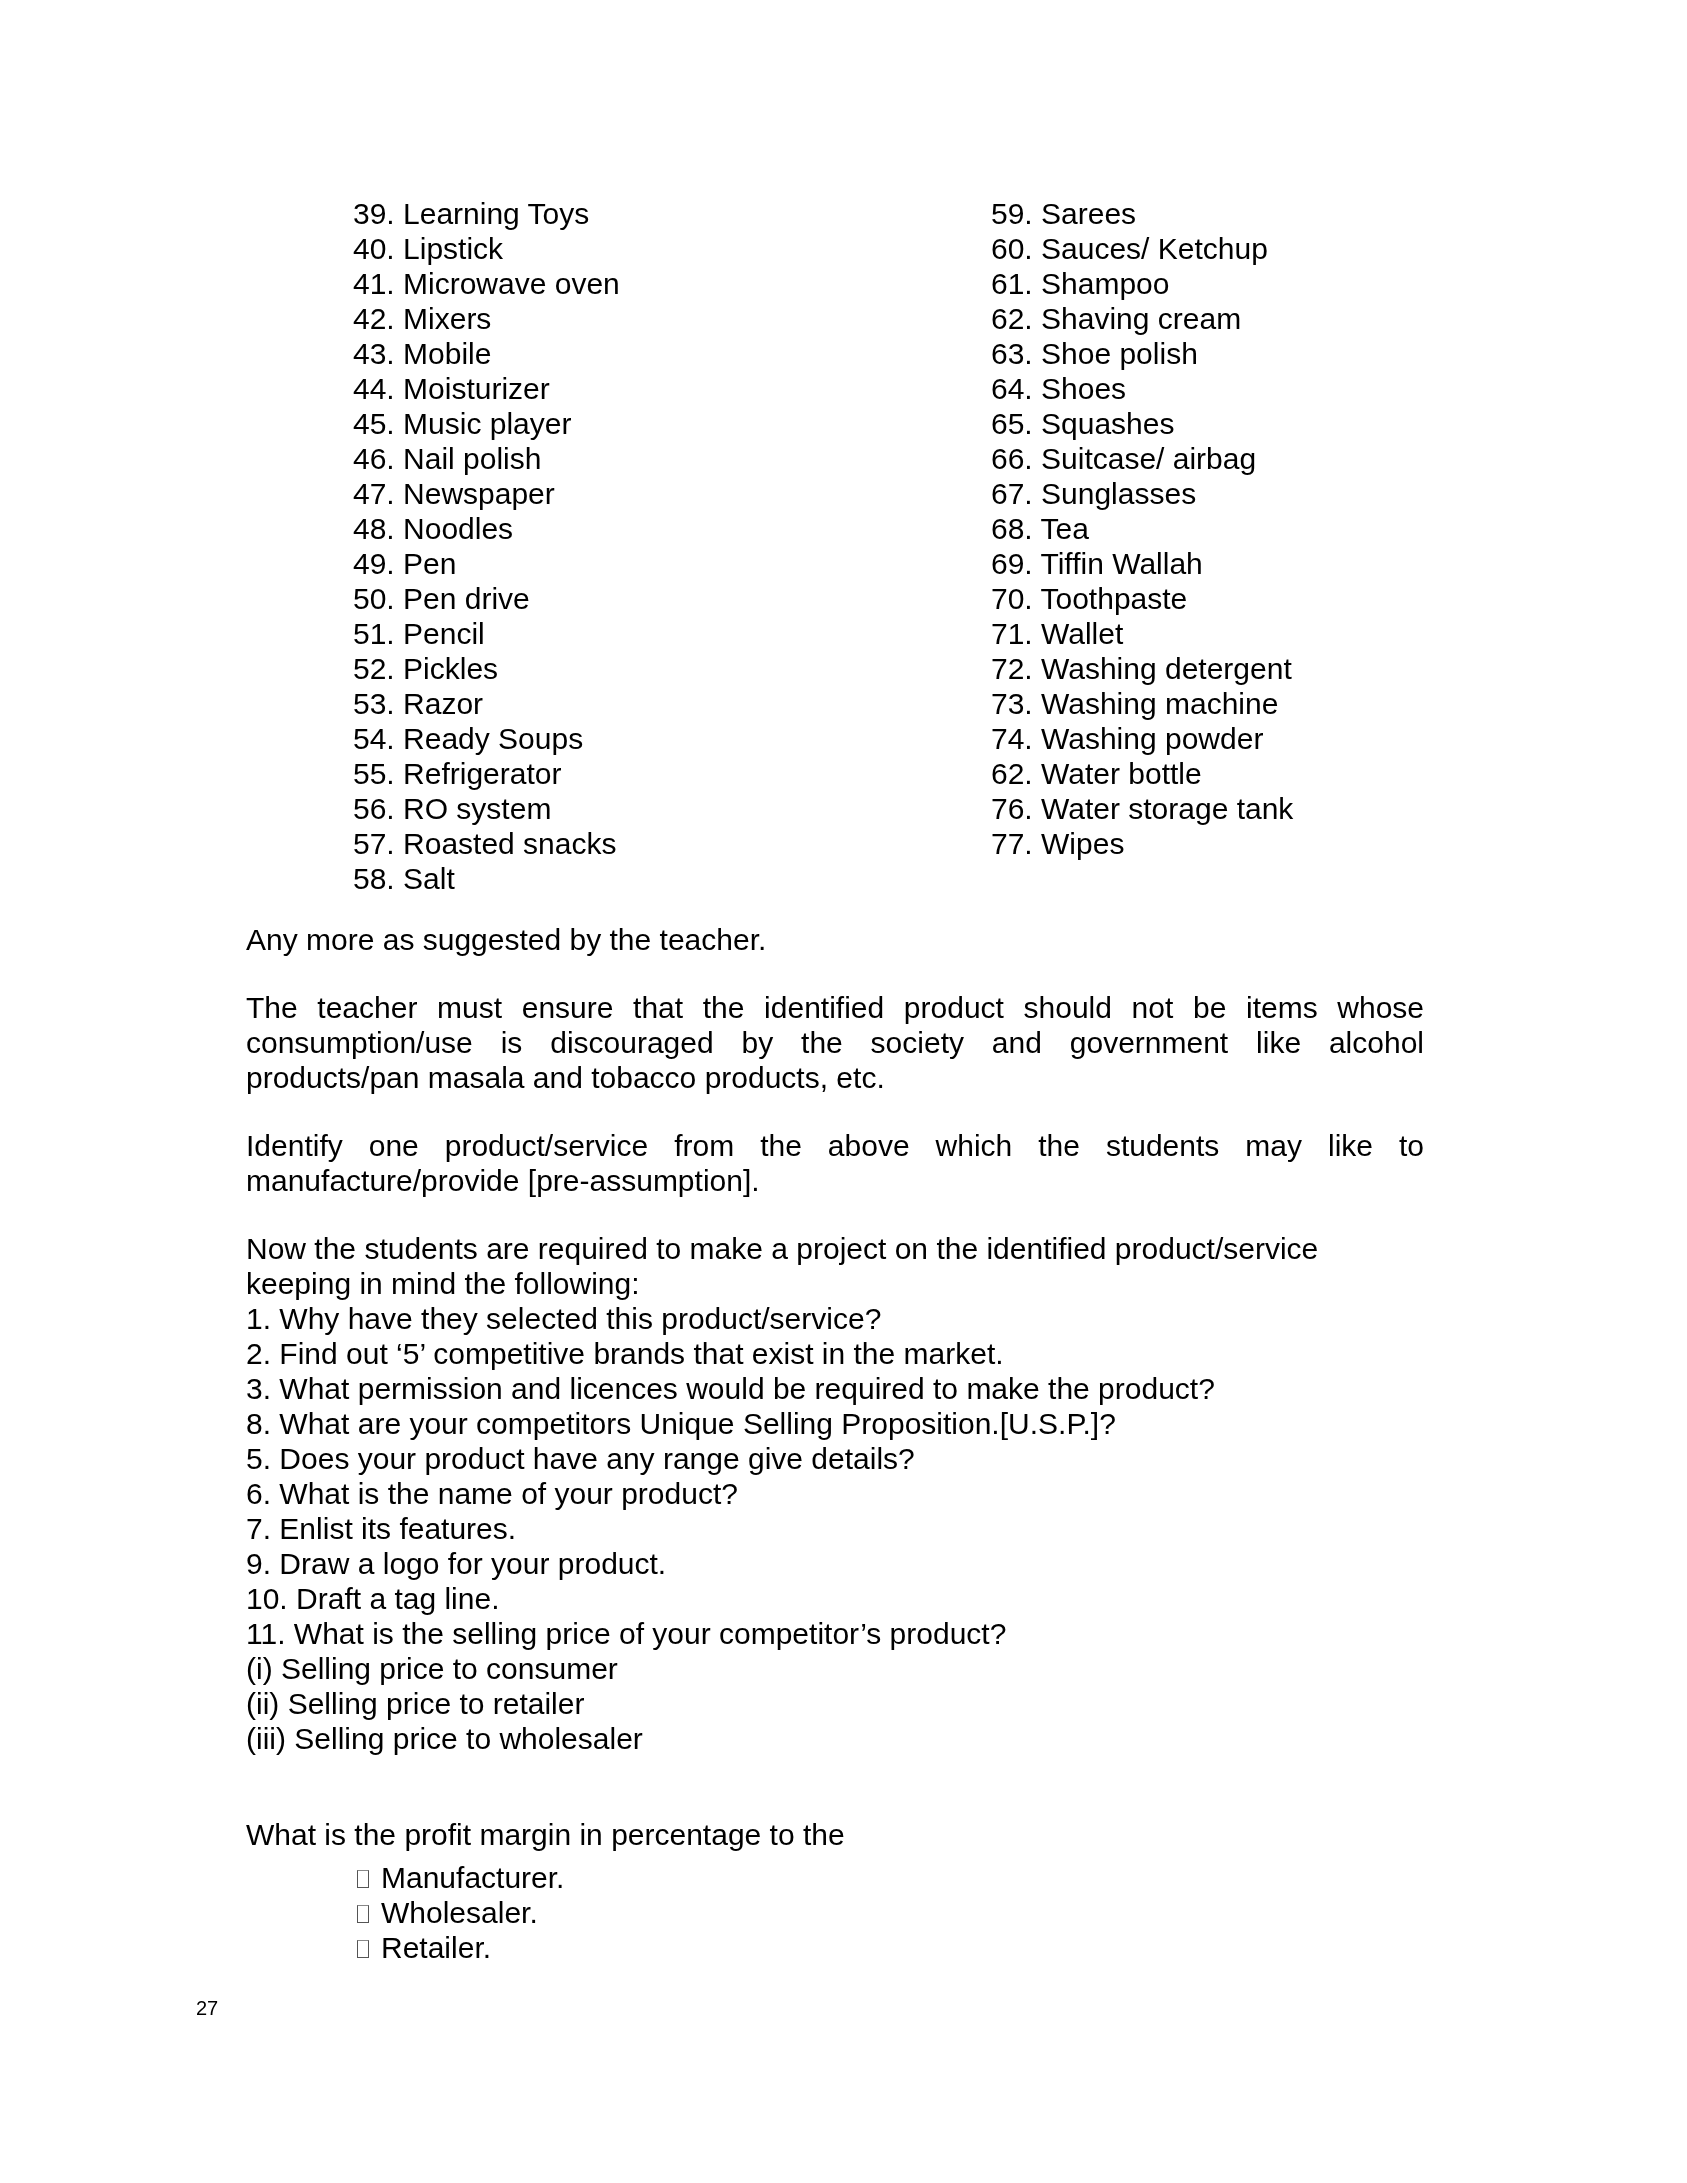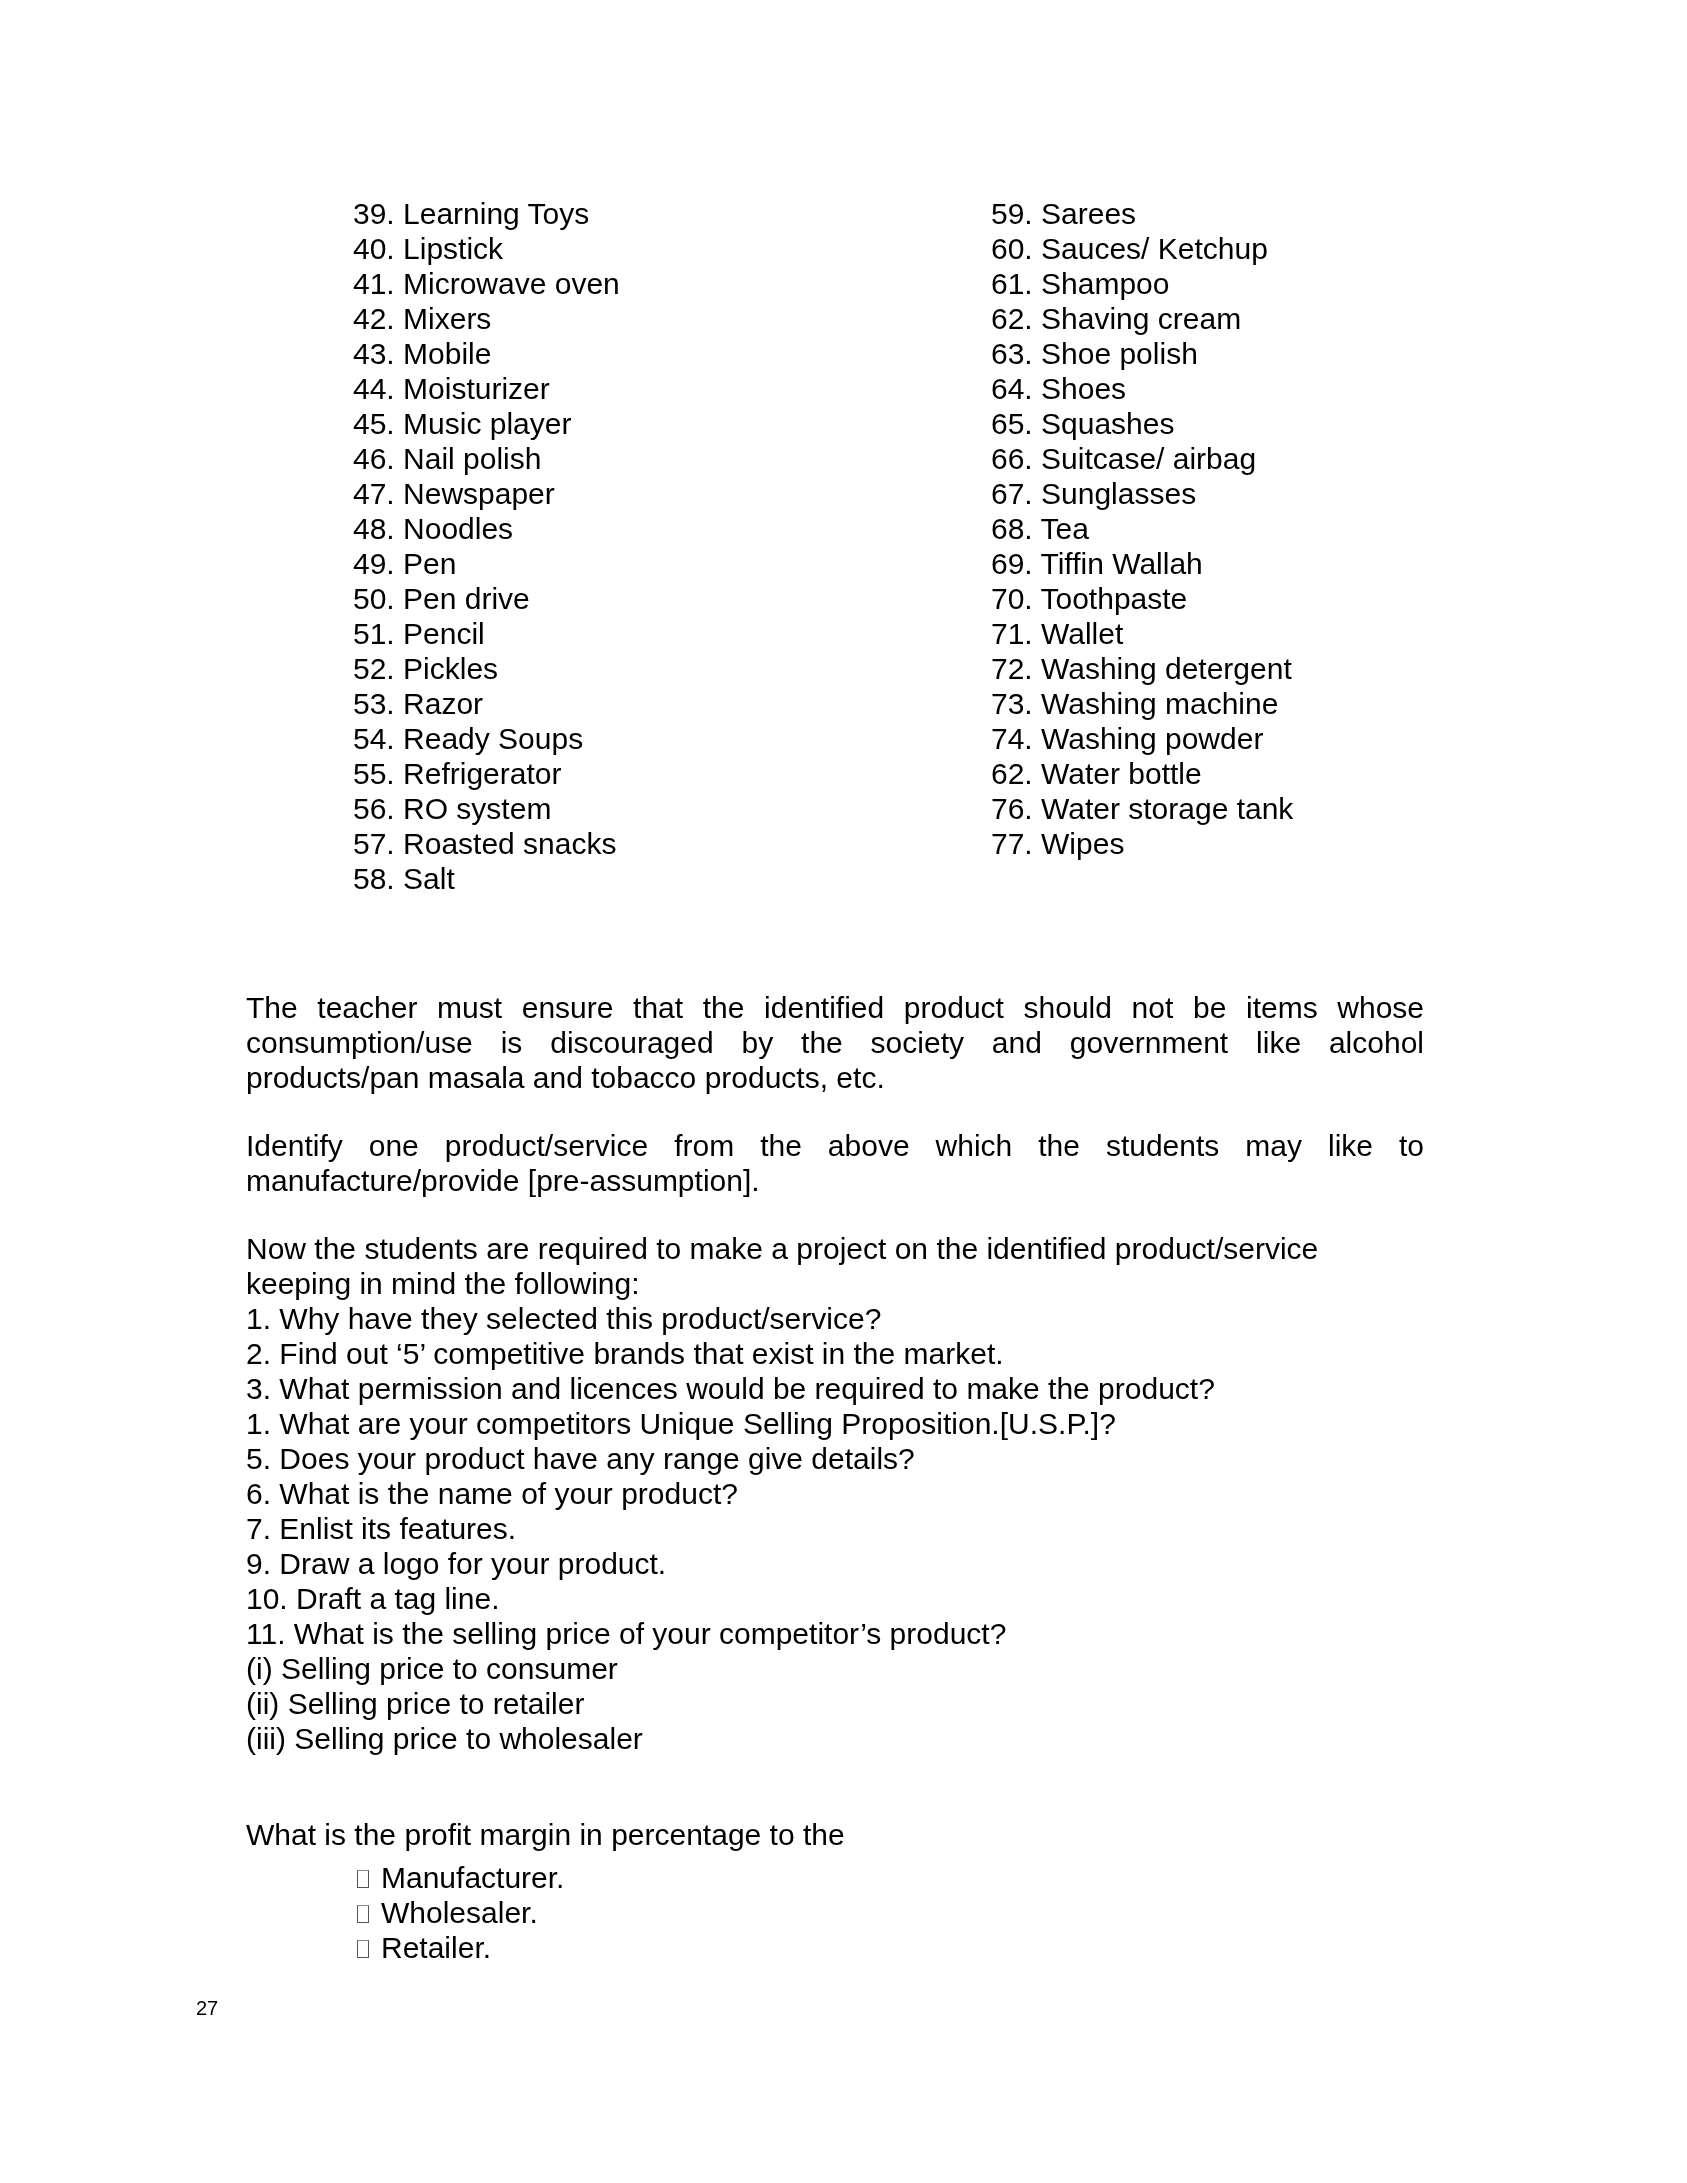--- a/index.html
+++ b/index.html
@@ -62,33 +62,34 @@
     <li>70. Toothpaste</li>
     <li>71. Wallet</li>
     <li>72. Washing detergent</li>
     <li>73. Washing machine</li>
     <li>74. Washing powder</li>
     <li>62. Water bottle</li>
     <li>76. Water storage tank</li>
     <li>77. Wipes</li>
   </ul>
 
+  <p class="block" style="top:922px;">Any more as suggested by the teacher.</p>
 
   <p class="block justify" style="top:1128px;">Identify one product/service from the above which the students may like to manufacture/provide [pre-assumption].</p>
 
   <p class="block justify" style="top:990px;">The teacher must ensure that the identified product should not be items whose consumption/use is discouraged by the society and government like alcohol products/pan masala and tobacco products, etc.</p>
 
   <div class="block" style="top:1231px;">
     <div>Now the students are required to make a project on the identified product/service</div>
     <div>keeping in mind the following:</div>
     <ol class="q-list">
       <li>1. Why have they selected this product/service?</li>
       <li>2. Find out ‘5’ competitive brands that exist in the market.</li>
       <li>3. What permission and licences would be required to make the product?</li>
-      <li>1. What are your competitors Unique Selling Proposition.[U.S.P.]?</li>
+      <li>8. What are your competitors Unique Selling Proposition.[U.S.P.]?</li>
       <li>5. Does your product have any range give details?</li>
       <li>6. What is the name of your product?</li>
       <li>7. Enlist its features.</li>
       <li>9. Draw a logo for your product.</li>
       <li>10. Draft a tag line.</li>
       <li>11. What is the selling price of your competitor’s product?</li>
       <li>(i) Selling price to consumer</li>
       <li>(ii) Selling price to retailer</li>
       <li>(iii) Selling price to wholesaler</li>
     </ol>

